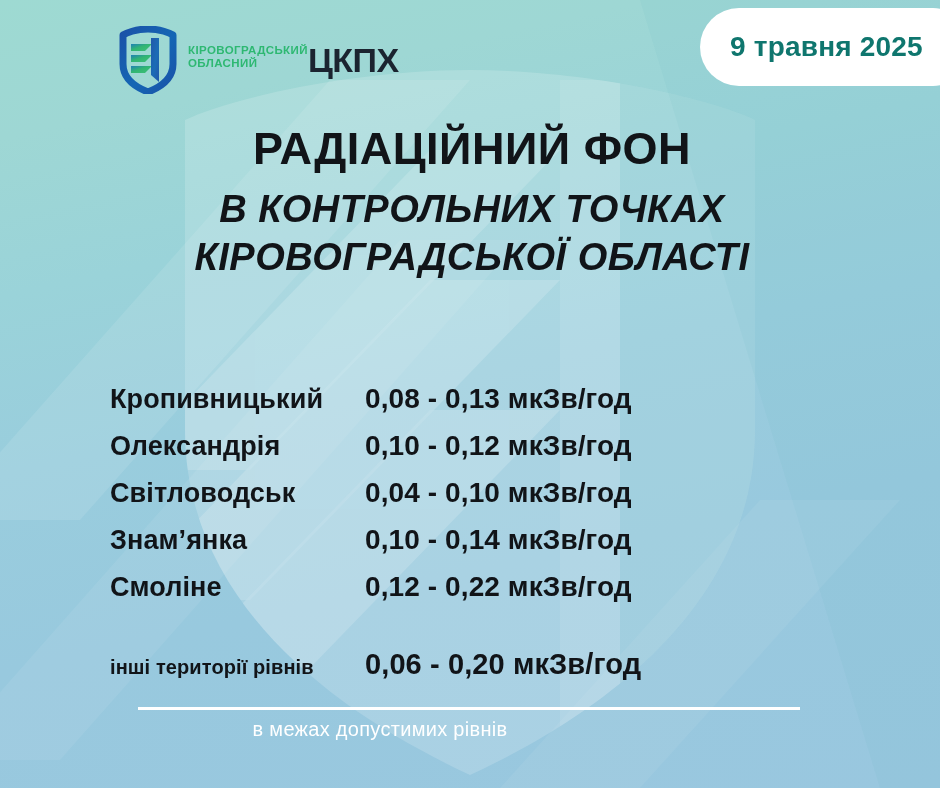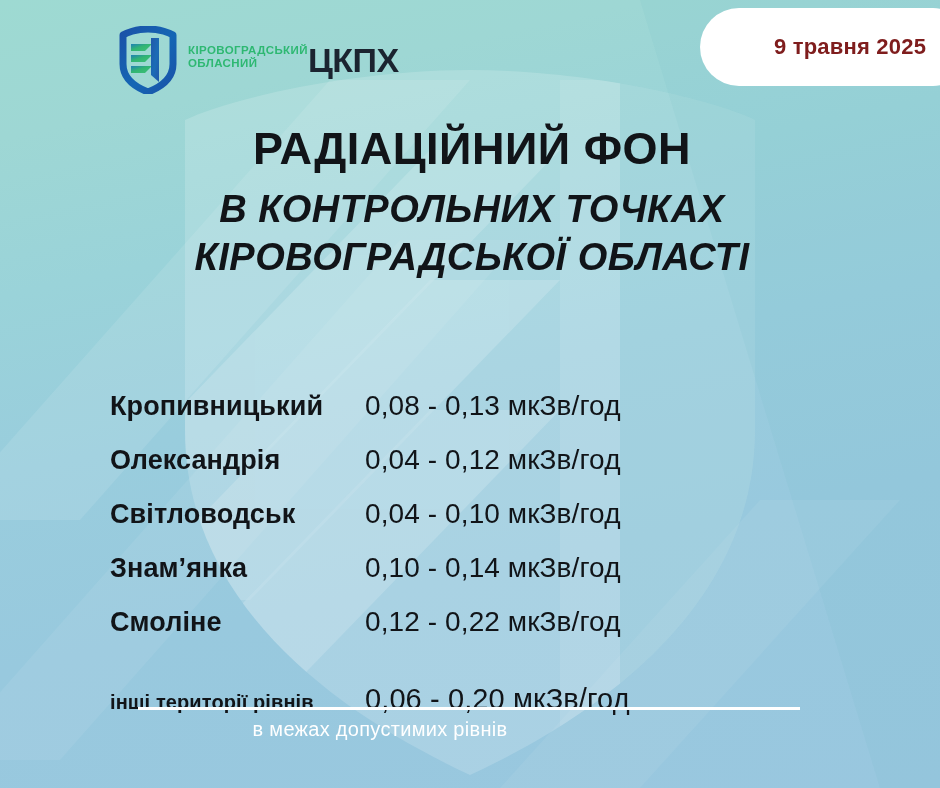--- a/index.html
+++ b/index.html
@@ -69,25 +69,24 @@
     width: 272px;
     height: 78px;
     background: #ffffff;
     border-radius: 44px;
     display: flex;
     align-items: center;
     justify-content: flex-start;
     padding-left: 30px;
   }
   .date-pill-text {
-    font-size: 22px;
-    font-weight: bold;
-    color: #7f1d1d;
+    font-size: 28px;
+    font-weight: bold;
+    color: #0f766e;
     letter-spacing: 0.2px;
-    margin-left: 44px;
   }
 
   
   .title-block {
     position: absolute;
     left: 2px;
     top: 126px;
     width: 940px;
     text-align: center;
     color: #111418;
@@ -113,34 +112,33 @@
   .readings {
     position: absolute;
     left: 0;
     top: 383px;
     width: 940px;
   }
   .reading-row {
     display: flex;
     align-items: baseline;
     height: 47px;
-    margin-top: 7px;
   }
   .reading-name {
     width: 365px;
     padding-left: 110px;
     font-size: 27px;
     font-weight: bold;
     color: #111418;
     letter-spacing: 0.1px;
     white-space: nowrap;
   }
   .reading-value {
     font-size: 28px;
-    font-weight: normal;
+    font-weight: bold;
     color: #111418;
     letter-spacing: 0.1px;
     white-space: nowrap;
   }
   .reading-row.other {
     margin-top: 30px;
     height: 50px;
   }
   .reading-row.other .reading-name {
     font-size: 20px;
@@ -255,21 +253,21 @@
 
   <div class="readings">
 
     <div class="reading-row">
       <div class="reading-name">Кропивницький</div>
       <div class="reading-value">0,08 - 0,13 мкЗв/год</div>
     </div>
 
     <div class="reading-row">
       <div class="reading-name">Олександрія</div>
-      <div class="reading-value">0,04 - 0,12 мкЗв/год</div>
+      <div class="reading-value">0,10 - 0,12 мкЗв/год</div>
     </div>
 
     <div class="reading-row">
       <div class="reading-name">Світловодськ</div>
       <div class="reading-value">0,04 - 0,10 мкЗв/год</div>
     </div>
 
     <div class="reading-row">
       <div class="reading-name">Знам’янка</div>
       <div class="reading-value">0,10 - 0,14 мкЗв/год</div>

